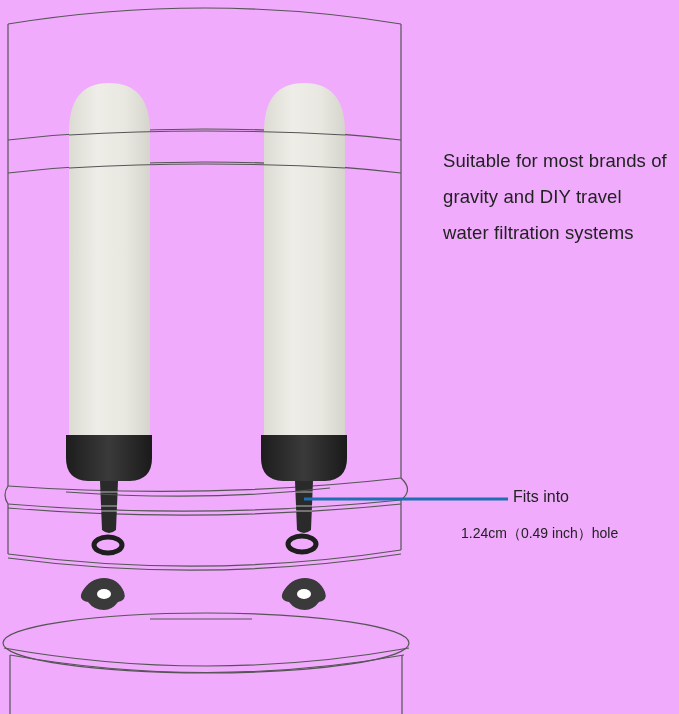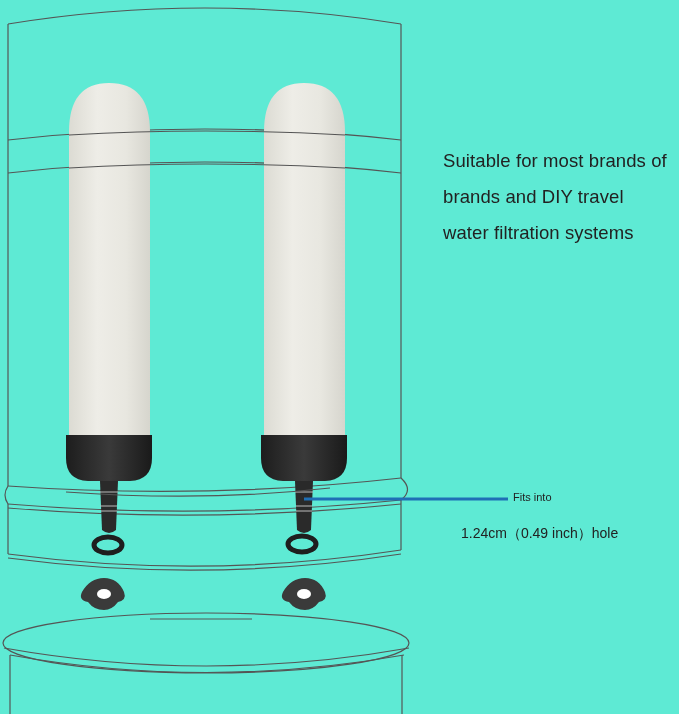--- a/index.html
+++ b/index.html
@@ -4,21 +4,21 @@
   <style>
     html, body {
       margin: 0;
       padding: 0;
       background: #ffffff;
     }
     .canvas {
       position: relative;
       width: 679px;
       height: 714px;
-      background: #5eead4;
+      background: #f0abfc;
       overflow: hidden;
       font-family: "Liberation Sans", "DejaVu Sans", sans-serif;
     }
     .illustration {
       position: absolute;
       left: 0;
       top: 0;
       width: 679px;
       height: 714px;
     }
@@ -34,21 +34,21 @@
     }
     .desc .line {
       display: block;
       white-space: nowrap;
     }
     .callout-title {
       position: absolute;
       left: 513px;
       top: 485px;
       color: #222222;
-      font-size: 11px;
+      font-size: 16px;
       line-height: 24px;
       white-space: nowrap;
     }
     .callout-value {
       position: absolute;
       left: 461px;
       top: 521px;
       color: #222222;
       font-size: 14px;
       line-height: 24px;
@@ -135,20 +135,20 @@
       <line x1="10" y1="655" x2="10" y2="714"></line>
       <line x1="402" y1="655" x2="402" y2="714"></line>
       <line x1="150" y1="619" x2="252" y2="619"></line>
     </g>
 
     <line x1="304" y1="499" x2="508" y2="499" stroke="#1f6fb5" stroke-width="3"></line>
   </svg>
 
   <div class="desc">
     <span class="line">Suitable for most brands of</span>
-    <span class="line">brands and DIY travel</span>
+    <span class="line">gravity and DIY travel</span>
     <span class="line">water filtration systems</span>
   </div>
 
   <div class="callout-title">Fits into</div>
   <div class="callout-value">1.24cm（0.49 inch）hole</div>
 
 </div>
 
 </body></html>

